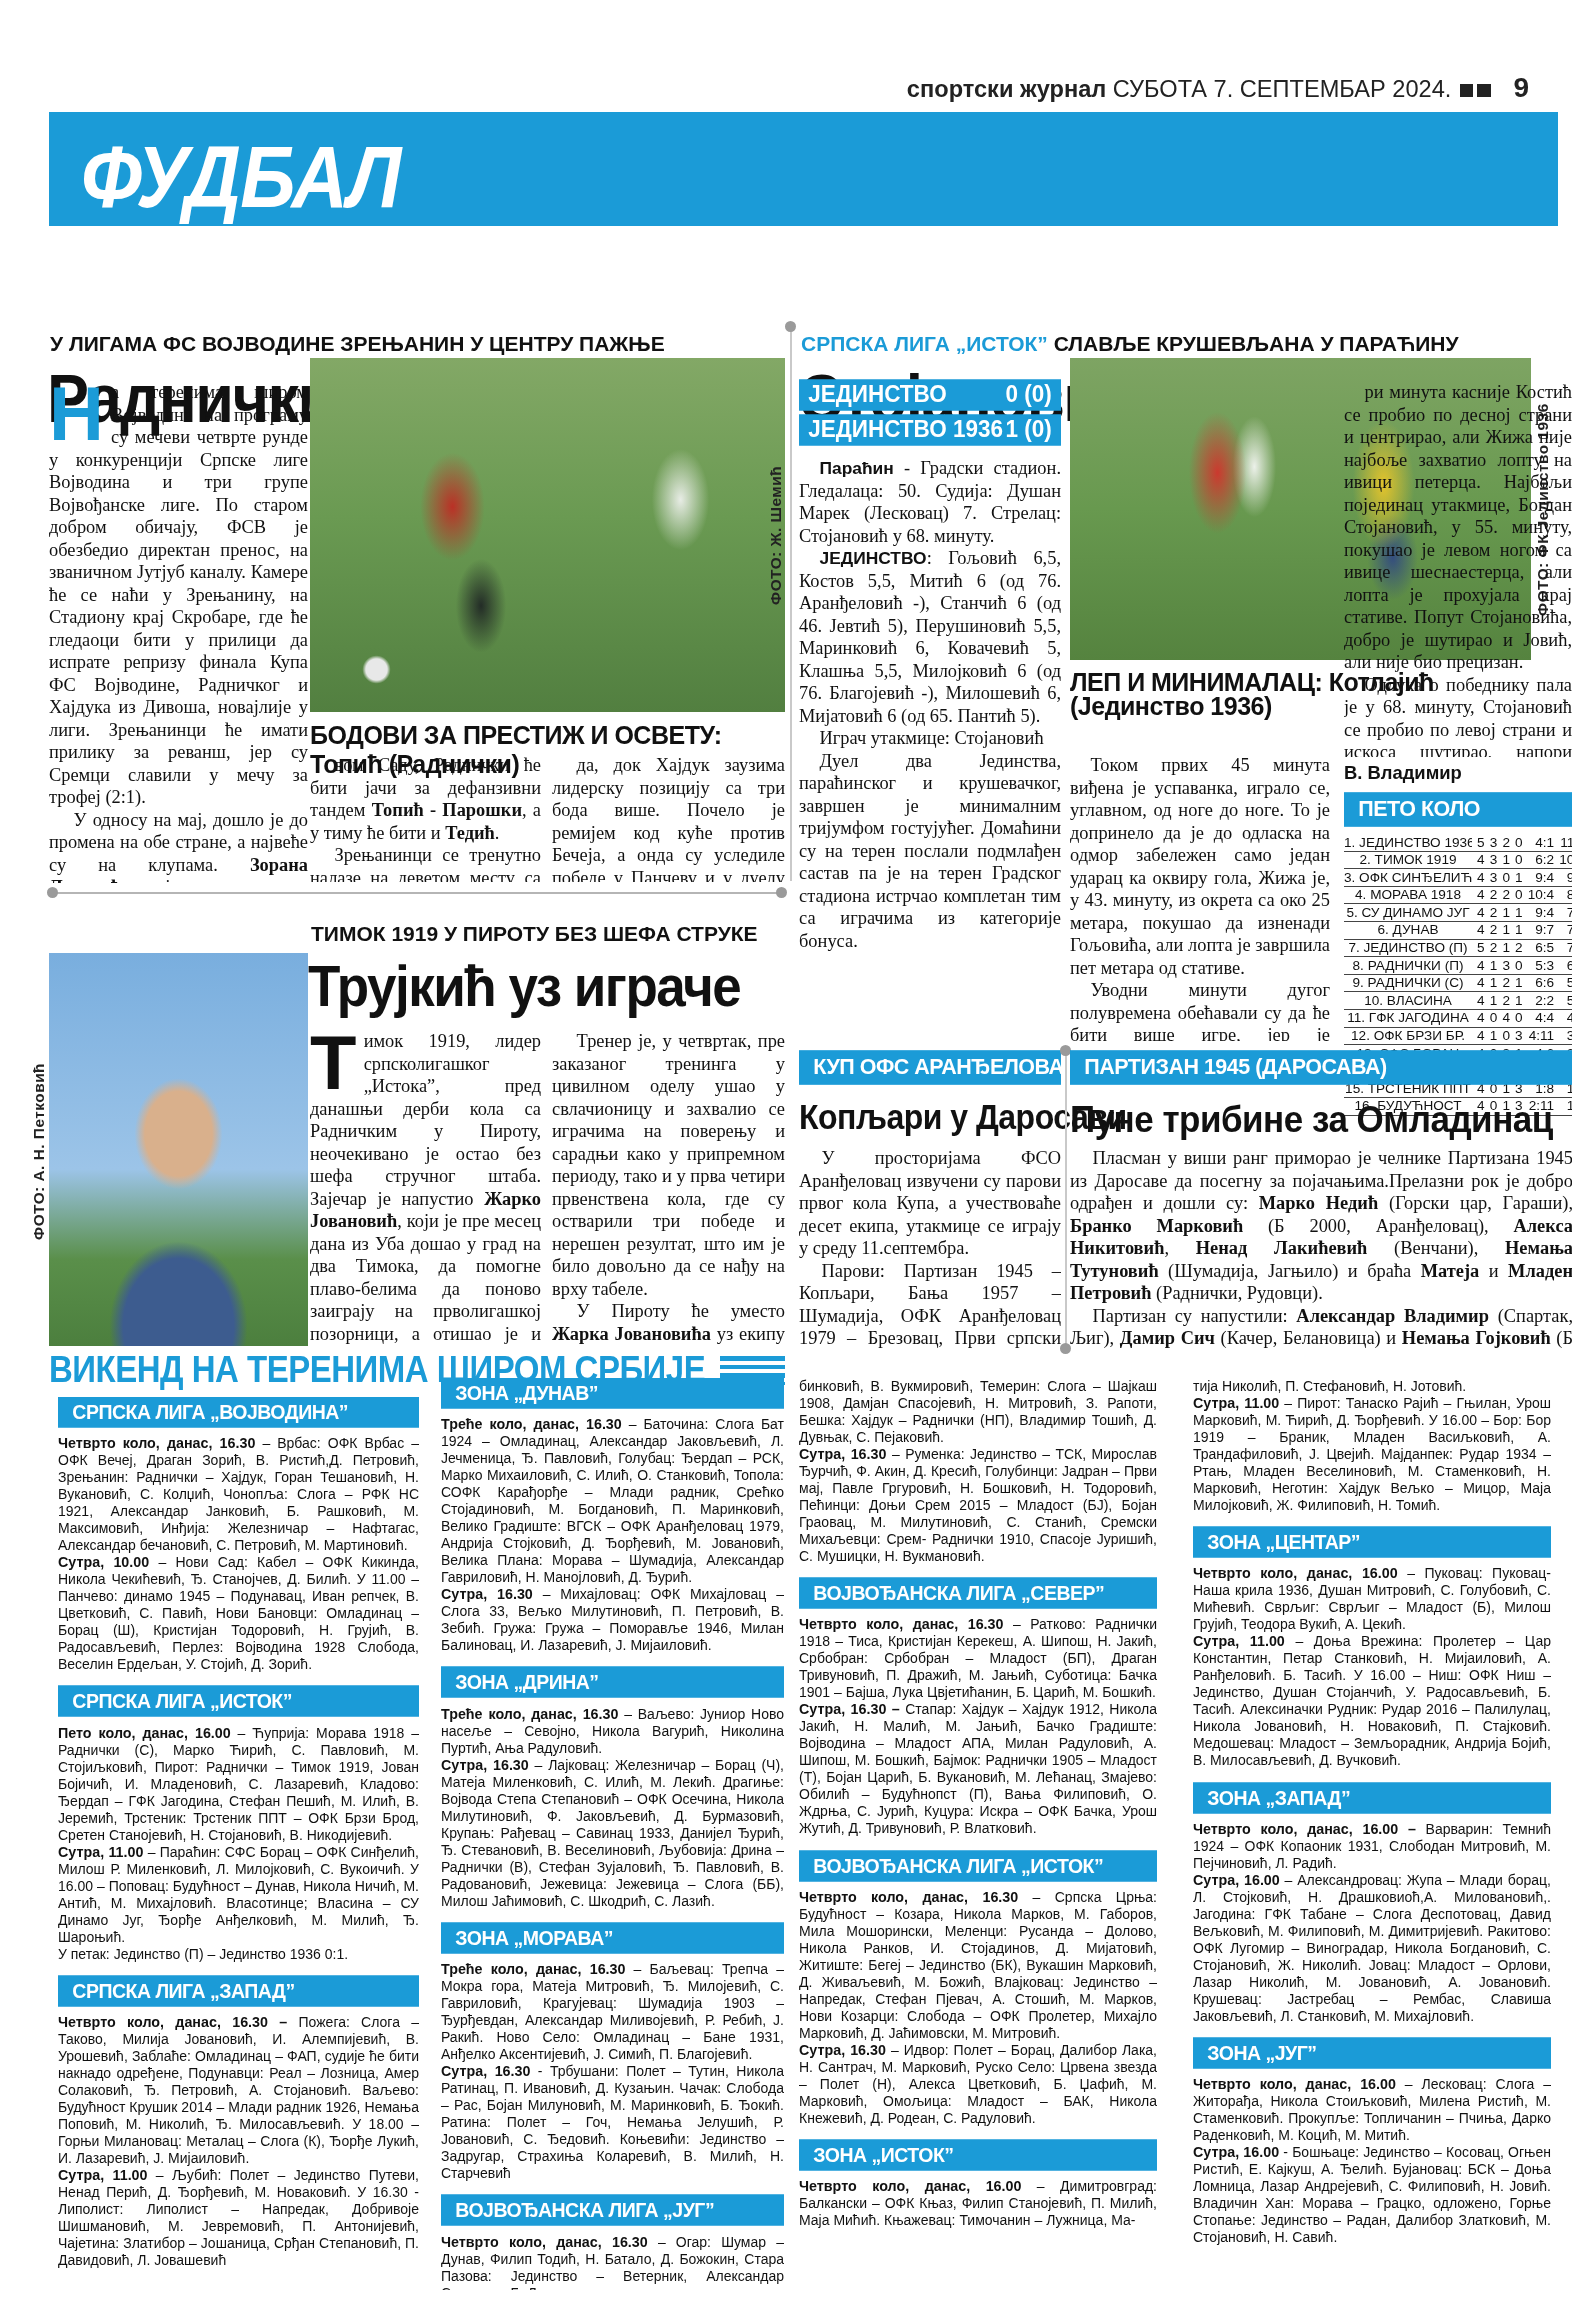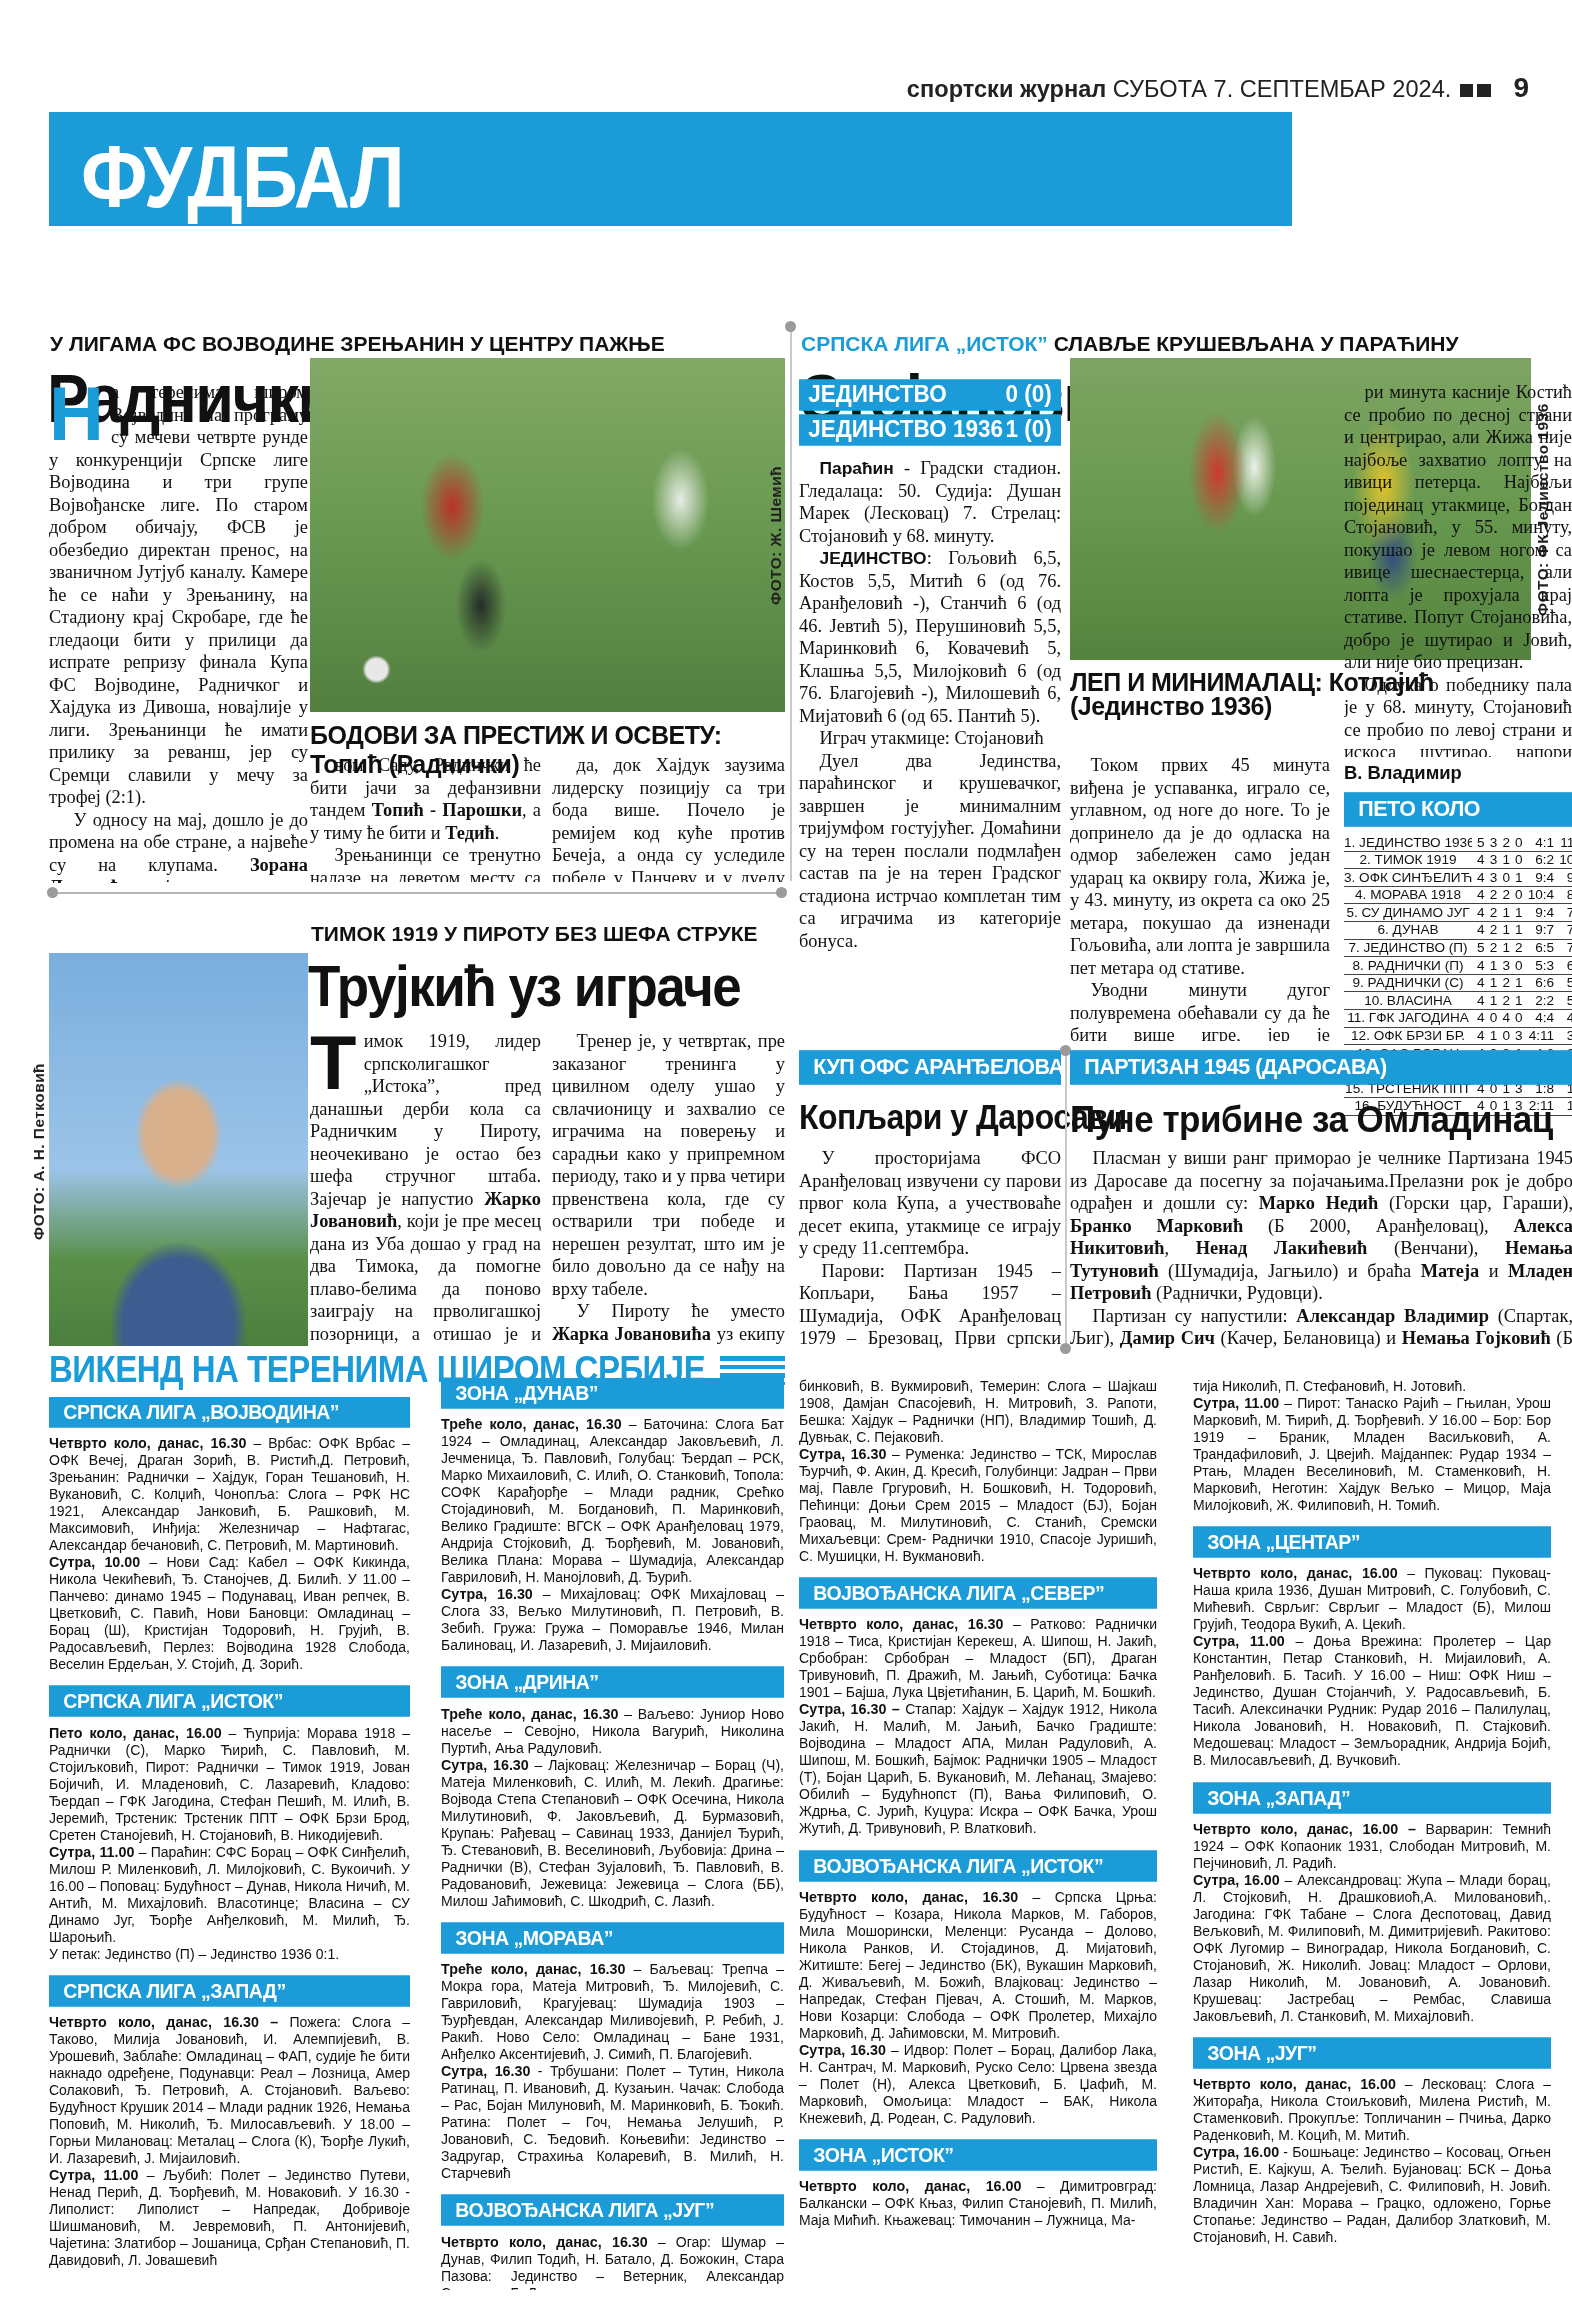--- a/index.html
+++ b/index.html
@@ -5,21 +5,21 @@
   html,body{margin:0;padding:0;background:#ffffff;}
   body{width:1573px;height:2319px;position:relative;overflow:hidden;
        font-family:"Liberation Sans",sans-serif;color:#111;}
   .abs{position:absolute;}
   
   .masthead{top:72px;right:44px;font-size:23.6px;color:#222;letter-spacing:0;white-space:nowrap;}
   .masthead b{font-weight:bold;}
   .masthead .sq{display:inline-block;width:13.3px;height:13.3px;background:#222;margin:0 2px;vertical-align:baseline;}
   .masthead .pnum{font-weight:bold;font-size:28px;margin-left:14.3px;}
   
-  .band{left:49px;top:112px;width:1243px;height:114px;background:var(--acc);}
+  .band{left:49px;top:112px;width:1509px;height:114px;background:var(--acc);font-style:italic;}
   .band span{position:absolute;left:32px;top:14.3px;font-size:78px;font-weight:900;color:#fff;
              letter-spacing:-1px;transform:scaleY(1.12);transform-origin:top left;}
   .kicker{font-size:21px;font-weight:bold;letter-spacing:0;white-space:nowrap;}
   .kicker .k-blue{color:var(--acc);}
   .headline{font-weight:900;letter-spacing:-1.5px;line-height:1;white-space:nowrap;transform:scaleY(1.08);transform-origin:top left;}
   
   .serif{font-family:"Liberation Serif","DejaVu Serif",serif;font-size:18.4px;line-height:22.5px;text-align:justify;}
   .serif p{margin:0;text-indent:24.6px;}
   .serif p.noind{text-indent:0;}
   .dropcap{float:left;font-family:"Liberation Sans",sans-serif;font-weight:900;font-size:76px;
@@ -342,21 +342,21 @@
 <div class="abs serif kupbody" style="left:1070px;top:1147px;width:503px;height:205px;overflow:hidden;">
     <p>Пласман у виши ранг приморао је челнике Партизана 1945 из Даросаве да посегну за појачањима.Прелазни рок је добро одрађен и дошли су: <b>Марко Недић</b> (Горски цар, Гараши), <b>Бранко Марковић</b> (Б 2000, Аранђеловац), <b>Алекса Никитовић</b>, <b>Ненад Лакићевић</b> (Венчани), <b>Немања Тутуновић</b> (Шумадија, Јагњило) и браћа <b>Матеја</b> и <b>Младен Петровић</b> (Раднички, Рудовци).</p>
     <p>Партизан су напустили: <b>Александар Владимир</b> (Спартак, Љиг), <b>Дамир Сич</b> (Качер, Белановица) и <b>Немања Гојковић</b> (Б 2000 Аранђеловац).</p>
   </div>
 
 <div class="abs banner" style="left:49px;top:1351px;width:736px;">
   <span class="btxt">ВИКЕНД НА ТЕРЕНИМА ШИРОМ СРБИЈЕ</span>
   <span class="stripes"></span>
 </div>
 
-<div class="abs fixcol" style="left:49px;top:1397px;width:361px;height:894px;overflow:hidden;">
+<div class="abs fixcol" style="left:58px;top:1397px;width:361px;height:894px;overflow:hidden;">
     <div class="secthead">СРПСКА ЛИГА „ВОЈВОДИНА”</div>
     <p><b>Четврто коло, данас, 16.30</b> – Врбас: ОФК Врбас – ОФК Вечеј, Драган Зорић, В. Ристић,Д. Петровић, Зрењанин: Раднички – Хајдук, Горан Тешановић, Н. Вукановић, С. Колџић, Чонопља: Слога – РФК НС 1921, Александар Јанковић, Б. Рашковић, М. Максимовић, Инђија: Железничар – Нафтагас, Александар бечановић, С. Петровић, М. Мартиновић.</p>
     <p><b>Сутра, 10.00</b> – Нови Сад: Кабел – ОФК Кикинда, Никола Чекићевић, Ђ. Станојчев, Д. Билић. У 11.00 – Панчево: динамо 1945 – Подунавац, Иван репчек, В. Цветковић, С. Павић, Нови Бановци: Омладинац – Борац (Ш), Кристијан Тодоровић, Н. Грујић, В. Радосављевић, Перлез: Војводина 1928  Слобода, Веселин Ердељан, У. Стојић, Д. Зорић.</p>
     <div class="secthead">СРПСКА ЛИГА „ИСТОК”</div>
     <p><b>Пето коло, данас, 16.00</b> – Ћуприја: Морава 1918 – Раднички (С), Марко Ћирић, С. Павловић, М. Стојиљковић, Пирот: Раднички – Тимок 1919, Јован Бојичић, И. Младеновић, С. Лазаревић, Кладово: Ђердап – ГФК Јагодина, Стефан Пешић, М. Илић, В. Јеремић, Трстеник: Трстеник ППТ – ОФК Брзи Брод, Сретен Станојевић, Н. Стојановић, В. Никодијевић.</p>
     <p><b>Сутра, 11.00</b> – Параћин: СФС Борац – ОФК Синђелић, Милош Р. Миленковић, Л. Милојковић, С. Вукоичић. У 16.00 – Поповац: Будућност – Дунав, Никола Ничић, М. Антић, М. Михајловић. Власотинце; Власина – СУ Динамо Југ, Ђорђе Анђелковић, М. Милић, Ђ. Шароњић.</p>
     <p>У петак: Јединство (П) – Јединство 1936 0:1.</p>
     <div class="secthead">СРПСКА ЛИГА „ЗАПАД”</div>
     <p><b>Четврто коло, данас, 16.30 –</b> Пожега: Слога – Таково, Милија Јовановић, И. Алемпијевић, В. Урошевић, Заблаће: Омладинац – ФАП, судије ће бити накнадо одређене, Подунавци: Реал – Лозница, Амер Солаковић, Ђ. Петровић, А. Стојановић. Ваљево: Будућност Крушик 2014 – Млади радник 1926,  Немања Поповић, М. Николић, Ђ. Милосављевић. У 18.00 – Горњи Милановац: Металац – Слога (К), Ђорђе Лукић, И. Лазаревић, Ј. Мијаиловић.</p>
     <p><b>Сутра, 11.00</b> – Љубић: Полет – Јединство Путеви, Ненад Перић, Д. Ђорђевић, М. Новаковић. У 16.30 - Липолист: Липолист – Напредак, Добривоје Шишмановић, М. Јевремовић, П. Антонијевић, Чајетина: Златибор – Јошаница, Срђан Степановић, П. Давидовић, Л. Јовашевић</p>

